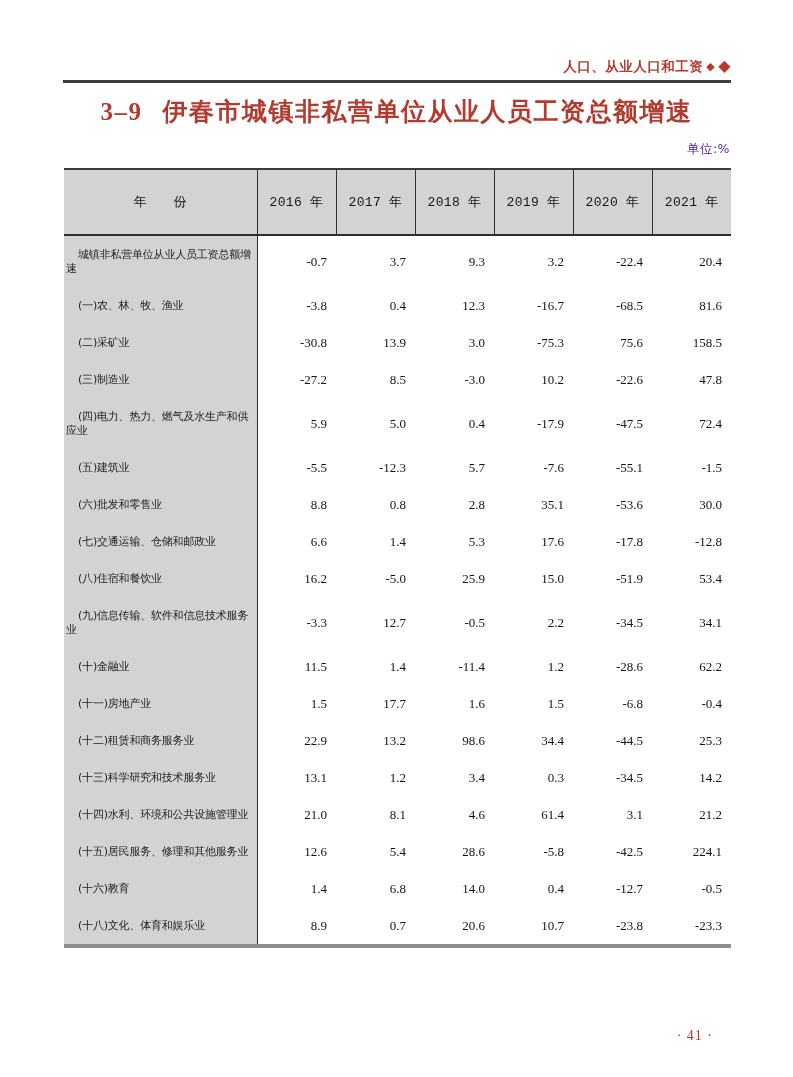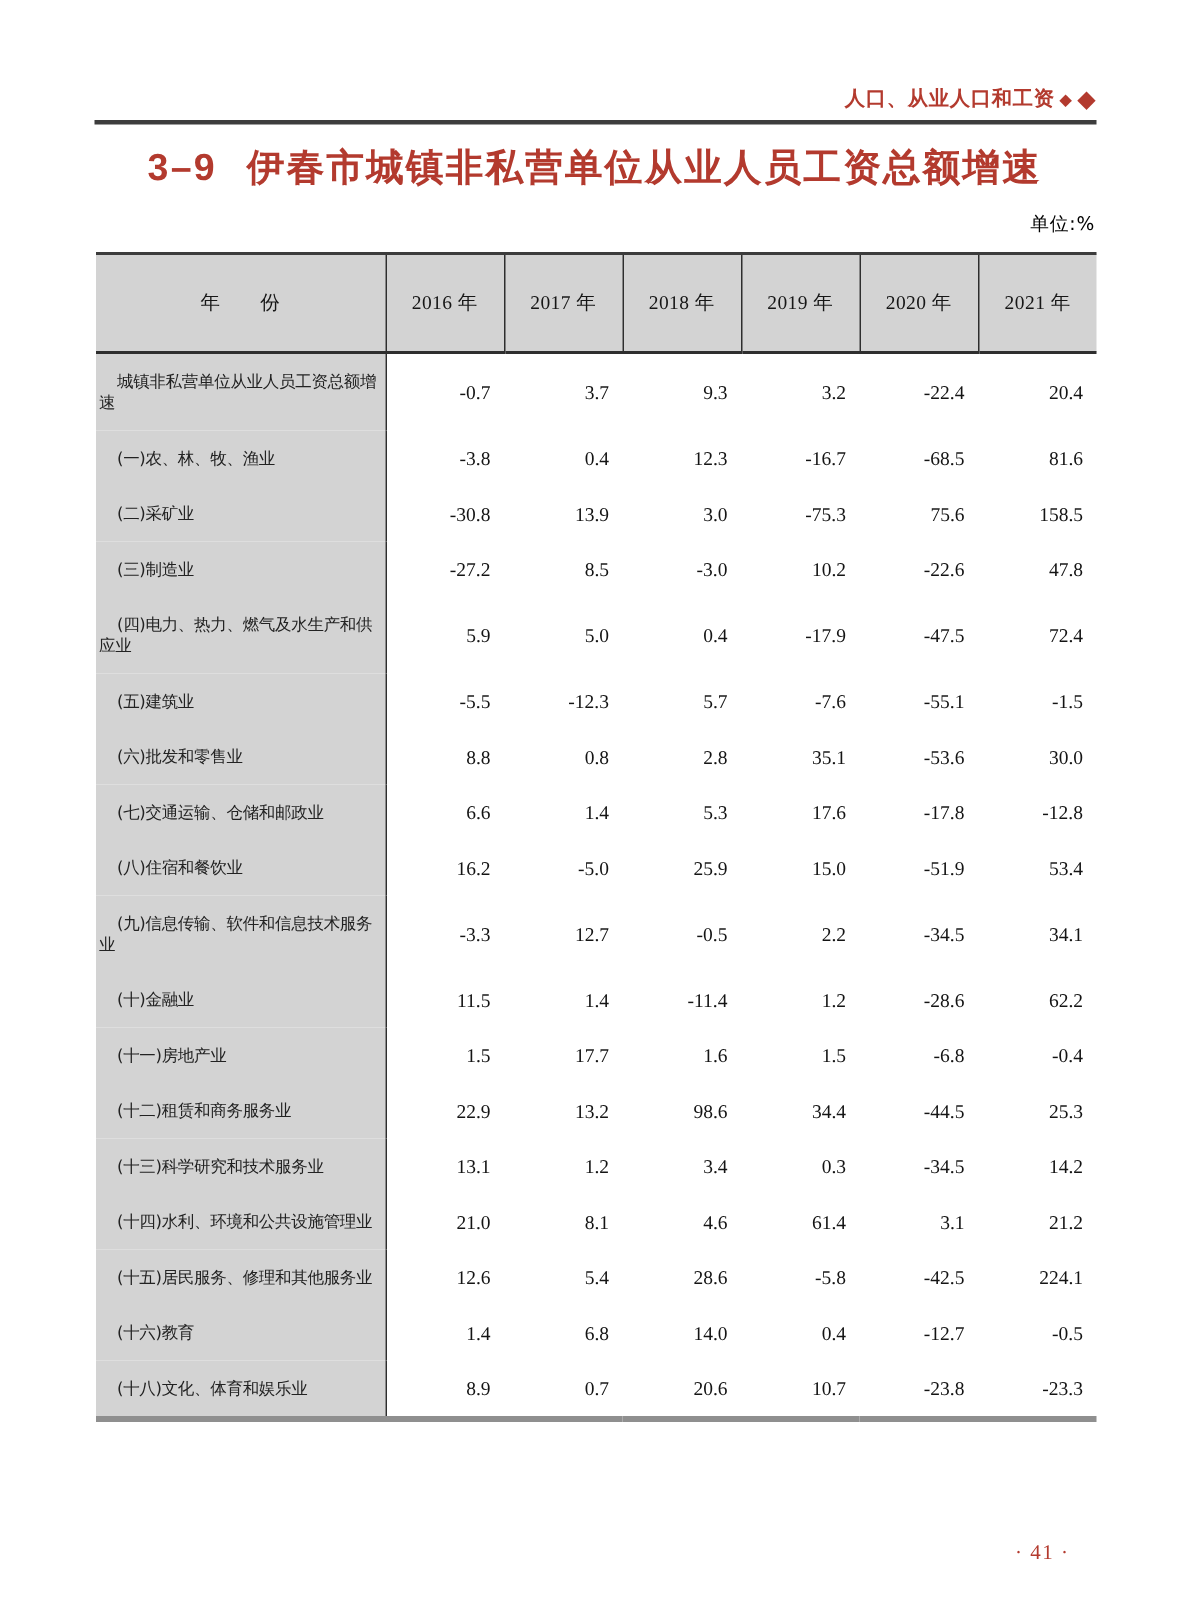--- a/index.html
+++ b/index.html
@@ -21,36 +21,36 @@
     color:var(--red);font-size:13.5px;font-weight:bold;letter-spacing:.5px;line-height:18px;
   }
   .diamond{color:var(--red);line-height:1;}
   .diamond.small{font-size:11px;}
   .diamond.large{font-size:16px;}
   .header-rule{position:absolute;top:80px;left:63px;width:668px;height:3px;background:#3d3d3d;}
   
   .title{
     position:absolute;top:97px;left:0;width:793px;margin:0;text-align:center;
     color:var(--red);font-size:25px;font-weight:bold;letter-spacing:1.5px;line-height:30px;
-    font-family:Liberation Sans, sans-serif;
+    font-family:Liberation Serif, serif;
   }
   .title-gap{display:inline-block;width:20px;}
   
-  .unit{position:absolute;top:141px;right:63px;font-size:12.5px;color:#000000;letter-spacing:.5px;}
+  .unit{position:absolute;top:141px;right:63px;font-size:12.5px;color:#4c1d95;letter-spacing:.5px;}
   
   .data-table{
     position:absolute;top:168px;left:64px;width:667px;
     border-collapse:collapse;table-layout:fixed;
     border-top:2px solid #3c3c3c;border-bottom:4px solid #8f8f8f;
     font-family:"Liberation Serif","DejaVu Serif",serif;color:var(--ink);
   }
   .data-table thead th{
     background:var(--cell-gray);height:62px;font-weight:normal;font-size:13px;
     border-bottom:2px solid var(--line-dark);vertical-align:middle;text-align:center;
-    font-family:Liberation Serif, serif;letter-spacing:.3px;
+    font-family:Liberation Mono, monospace;letter-spacing:.3px;
   }
   .data-table thead th.col-label{
     border-right:1px solid var(--line-dark);
     font-family:"DejaVu Sans","Liberation Sans",sans-serif;font-size:13px;
   }
   .data-table thead th.col-year{border-left:1px solid var(--line-dark);}
   .data-table tbody td{vertical-align:middle;font-size:13px;}
   .data-table tbody td.col-label{
     background:var(--cell-gray);border-right:1px solid var(--line-dark);
     font-family:"DejaVu Sans","Liberation Sans",sans-serif;

